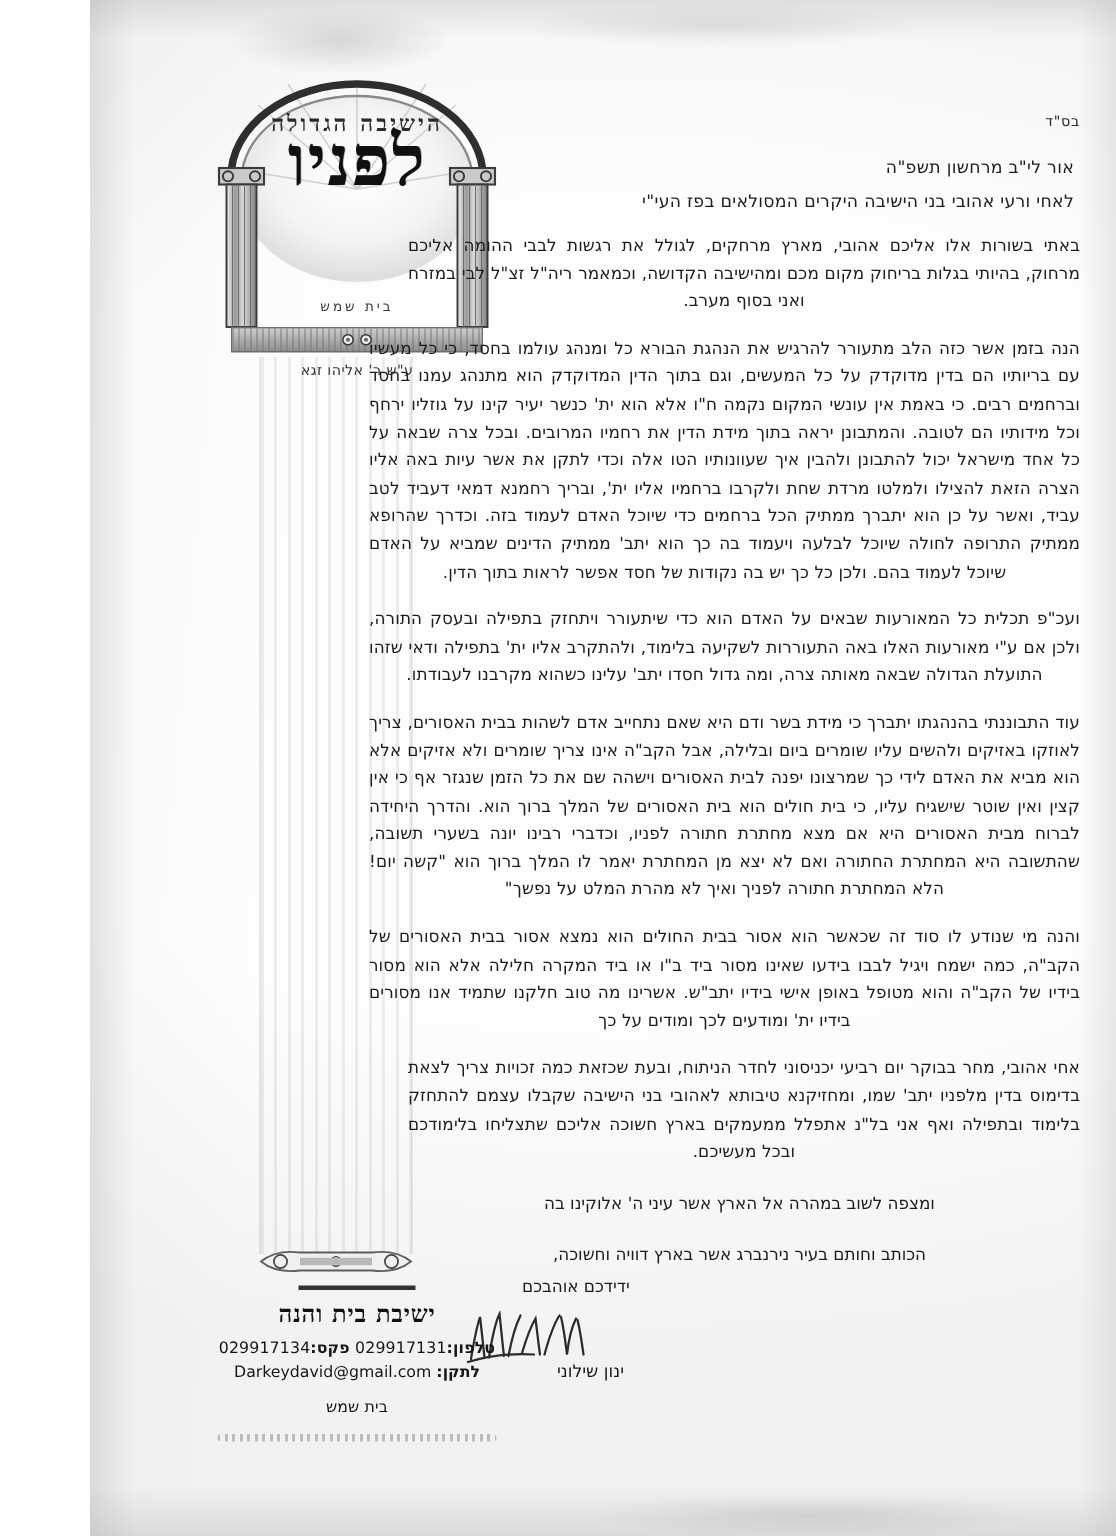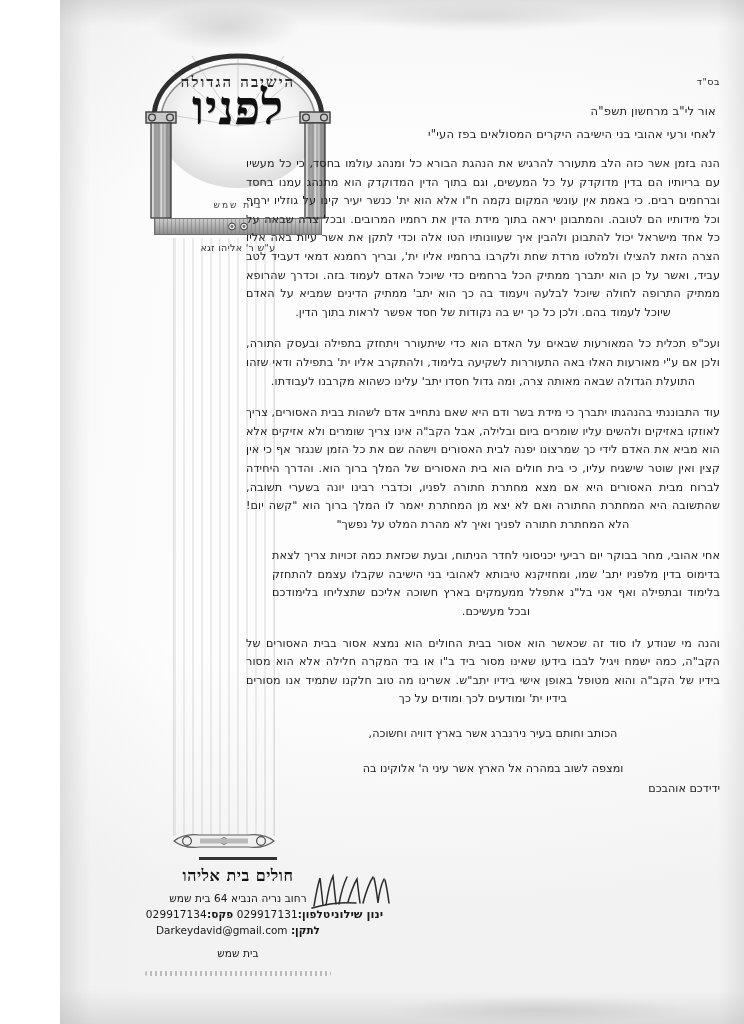--- a/index.html
+++ b/index.html
@@ -207,41 +207,41 @@
   .closing {
     font-size: 11.2px;
     line-height: 18.6px;
     text-align: center;
     margin: 16px 0 0 0;
     width: 454px;
   }
   .closing-sign {
     font-size: 11.2px;
     line-height: 18.6px;
-    text-align: right;
+    text-align: left;
     margin: 2px 0 0 0;
     width: 372px;
   }
 
   
   .signature-ink {
     position: absolute;
     left: 244px;
     top: 872px;
     width: 96px;
     height: 40px;
   }
   .signature-name {
     position: absolute;
     left: 238px;
     top: 907px;
     width: 118px;
-    text-align: center;
+    text-align: right;
     font-size: 11.5px;
-    font-weight: bold;
+    font-weight: normal;
     color: #1a1a1a;
   }
 
   
   .footer {
     position: absolute;
     left: 60px;
     top: 857px;
     width: 236px;
     text-align: center;
@@ -378,49 +378,49 @@
     <circle cx="17" cy="8" r="4.4" fill="none" stroke="#4a4a4a" stroke-width="1.2"></circle>
     <circle cx="91" cy="8" r="4.4" fill="none" stroke="#4a4a4a" stroke-width="1.2"></circle>
     <rect x="30" y="5.5" width="48" height="5" fill="#b9b9b9"></rect>
   </svg>
 
   <div class="bsd">בס"ד</div>
   <div class="doc-date">אור לי"ב מרחשון תשפ"ה</div>
   <div class="salutation">לאחי ורעי אהובי בני הישיבה היקרים המסולאים בפז העי"י</div>
 
   <div class="body-col">
+    <p class="para narrow">באתי בשורות אלו אליכם אהובי, מארץ מרחקים, לגולל את רגשות לבבי ההומה אליכם מרחוק, בהיותי בגלות בריחוק מקום מכם ומהישיבה הקדושה, וכמאמר ריה"ל זצ"ל לבי במזרח ואני בסוף מערב.</p>
     <p class="para widest">הנה בזמן אשר כזה הלב מתעורר להרגיש את הנהגת הבורא כל ומנהג עולמו בחסד, כי כל מעשיו עם בריותיו הם בדין מדוקדק על כל המעשים, וגם בתוך הדין המדוקדק הוא מתנהג עמנו בחסד וברחמים רבים. כי באמת אין עונשי המקום נקמה ח"ו אלא הוא ית' כנשר יעיר קינו על גוזליו ירחף וכל מידותיו הם לטובה. והמתבונן יראה בתוך מידת הדין את רחמיו המרובים. ובכל צרה שבאה על כל אחד מישראל יכול להתבונן ולהבין איך שעוונותיו הטו אלה וכדי לתקן את אשר עיות באה אליו הצרה הזאת להצילו ולמלטו מרדת שחת ולקרבו ברחמיו אליו ית', ובריך רחמנא דמאי דעביד לטב עביד, ואשר על כן הוא יתברך ממתיק הכל ברחמים כדי שיוכל האדם לעמוד בזה. וכדרך שהרופא ממתיק התרופה לחולה שיוכל לבלעה ויעמוד בה כך הוא יתב' ממתיק הדינים שמביא על האדם שיוכל לעמוד בהם. ולכן כל כך יש בה נקודות של חסד אפשר לראות בתוך הדין.</p>
     <p class="para widest">ועכ"פ תכלית כל המאורעות שבאים על האדם הוא כדי שיתעורר ויתחזק בתפילה ובעסק התורה, ולכן אם ע"י מאורעות האלו באה התעוררות לשקיעה בלימוד, ולהתקרב אליו ית' בתפילה ודאי שזהו התועלת הגדולה שבאה מאותה צרה, ומה גדול חסדו יתב' עלינו כשהוא מקרבנו לעבודתו.</p>
     <p class="para widest">עוד התבוננתי בהנהגתו יתברך כי מידת בשר ודם היא שאם נתחייב אדם לשהות בבית האסורים, צריך לאוזקו באזיקים ולהשים עליו שומרים ביום ובלילה, אבל הקב"ה אינו צריך שומרים ולא אזיקים אלא הוא מביא את האדם לידי כך שמרצונו יפנה לבית האסורים וישהה שם את כל הזמן שנגזר אף כי אין קצין ואין שוטר שישגיח עליו, כי בית חולים הוא בית האסורים של המלך ברוך הוא. והדרך היחידה לברוח מבית האסורים היא אם מצא מחתרת חתורה לפניו, וכדברי רבינו יונה בשערי תשובה, שהתשובה היא המחתרת החתורה ואם לא יצא מן המחתרת יאמר לו המלך ברוך הוא "קשה יום! הלא המחתרת חתורה לפניך ואיך לא מהרת המלט על נפשך"</p>
+    <p class="para widest">והנה מי שנודע לו סוד זה שכאשר הוא אסור בבית החולים הוא נמצא אסור בבית האסורים של הקב"ה, כמה ישמח ויגיל לבבו בידעו שאינו מסור ביד ב"ו או ביד המקרה חלילה אלא הוא מסור בידיו של הקב"ה והוא מטופל באופן אישי בידיו יתב"ש. אשרינו מה טוב חלקנו שתמיד אנו מסורים בידיו ית' ומודעים לכך ומודים על כך</p>
     <p class="para narrow">אחי אהובי, מחר בבוקר יום רביעי יכניסוני לחדר הניתוח, ובעת שכזאת כמה זכויות צריך לצאת בדימוס בדין מלפניו יתב' שמו, ומחזיקנא טיבותא לאהובי בני הישיבה שקבלו עצמם להתחזק בלימוד ובתפילה ואף אני בל"נ אתפלל ממעמקים בארץ חשוכה אליכם שתצליחו בלימודכם ובכל מעשיכם.</p>
-    <p class="para widest">והנה מי שנודע לו סוד זה שכאשר הוא אסור בבית החולים הוא נמצא אסור בבית האסורים של הקב"ה, כמה ישמח ויגיל לבבו בידעו שאינו מסור ביד ב"ו או ביד המקרה חלילה אלא הוא מסור בידיו של הקב"ה והוא מטופל באופן אישי בידיו יתב"ש. אשרינו מה טוב חלקנו שתמיד אנו מסורים בידיו ית' ומודעים לכך ומודים על כך</p>
-
+
+    <p class="closing">ומצפה לשוב במהרה אל הארץ אשר עיני ה' אלוקינו בה</p>
     <p class="closing">הכותב וחותם בעיר נירנברג אשר בארץ דוויה וחשוכה,</p>
-    <p class="closing">ומצפה לשוב במהרה אל הארץ אשר עיני ה' אלוקינו בה</p>
     <p class="closing-sign">ידידכם אוהבכם</p>
   </div>
 
   <svg class="signature-ink" viewBox="0 0 96 40">
     <g fill="none" stroke="#2b2b2b" stroke-width="1.5" stroke-linecap="round">
       <path d="M10 34 C12 22 14 12 16 6 C17 14 18 24 19 33"></path>
       <path d="M22 33 C24 20 26 10 29 4 C30 13 31 24 32 32"></path>
       <path d="M35 32 C37 21 40 11 43 5"></path>
       <path d="M44 30 C47 20 50 12 53 7 C54 15 55 24 56 31"></path>
       <path d="M59 31 C62 20 65 11 69 5"></path>
       <path d="M70 6 C72 14 73 23 74 31 C75 22 77 13 80 7"></path>
       <path d="M81 8 C83 16 84 24 85 31"></path>
       <path d="M8 36 C22 32 38 30 52 31"></path>
     </g>
   </svg>
   <div class="signature-name">ינון שילוני</div>
 
   <div class="footer">
     <div class="footer-rule"></div>
-    <div class="footer-name">חולים בית אליהו</div>
-    <div class="footer-line">רחוב נריה הנביא 64 בית שמש</div>
+    <div class="footer-name">ישיבת בית והנה</div>
     <div class="footer-line">
       <b>טלפון:</b><span class="ltr">029917131</span>
       <b>פקס:</b><span class="ltr">029917134</span>
     </div>
     <div class="footer-mail">
       <b>לתקן:</b>
       <span class="ltr">Darkeydavid@gmail.com</span>
     </div>
     <div class="footer-gap"></div>
     <div class="footer-line">בית שמש</div>

